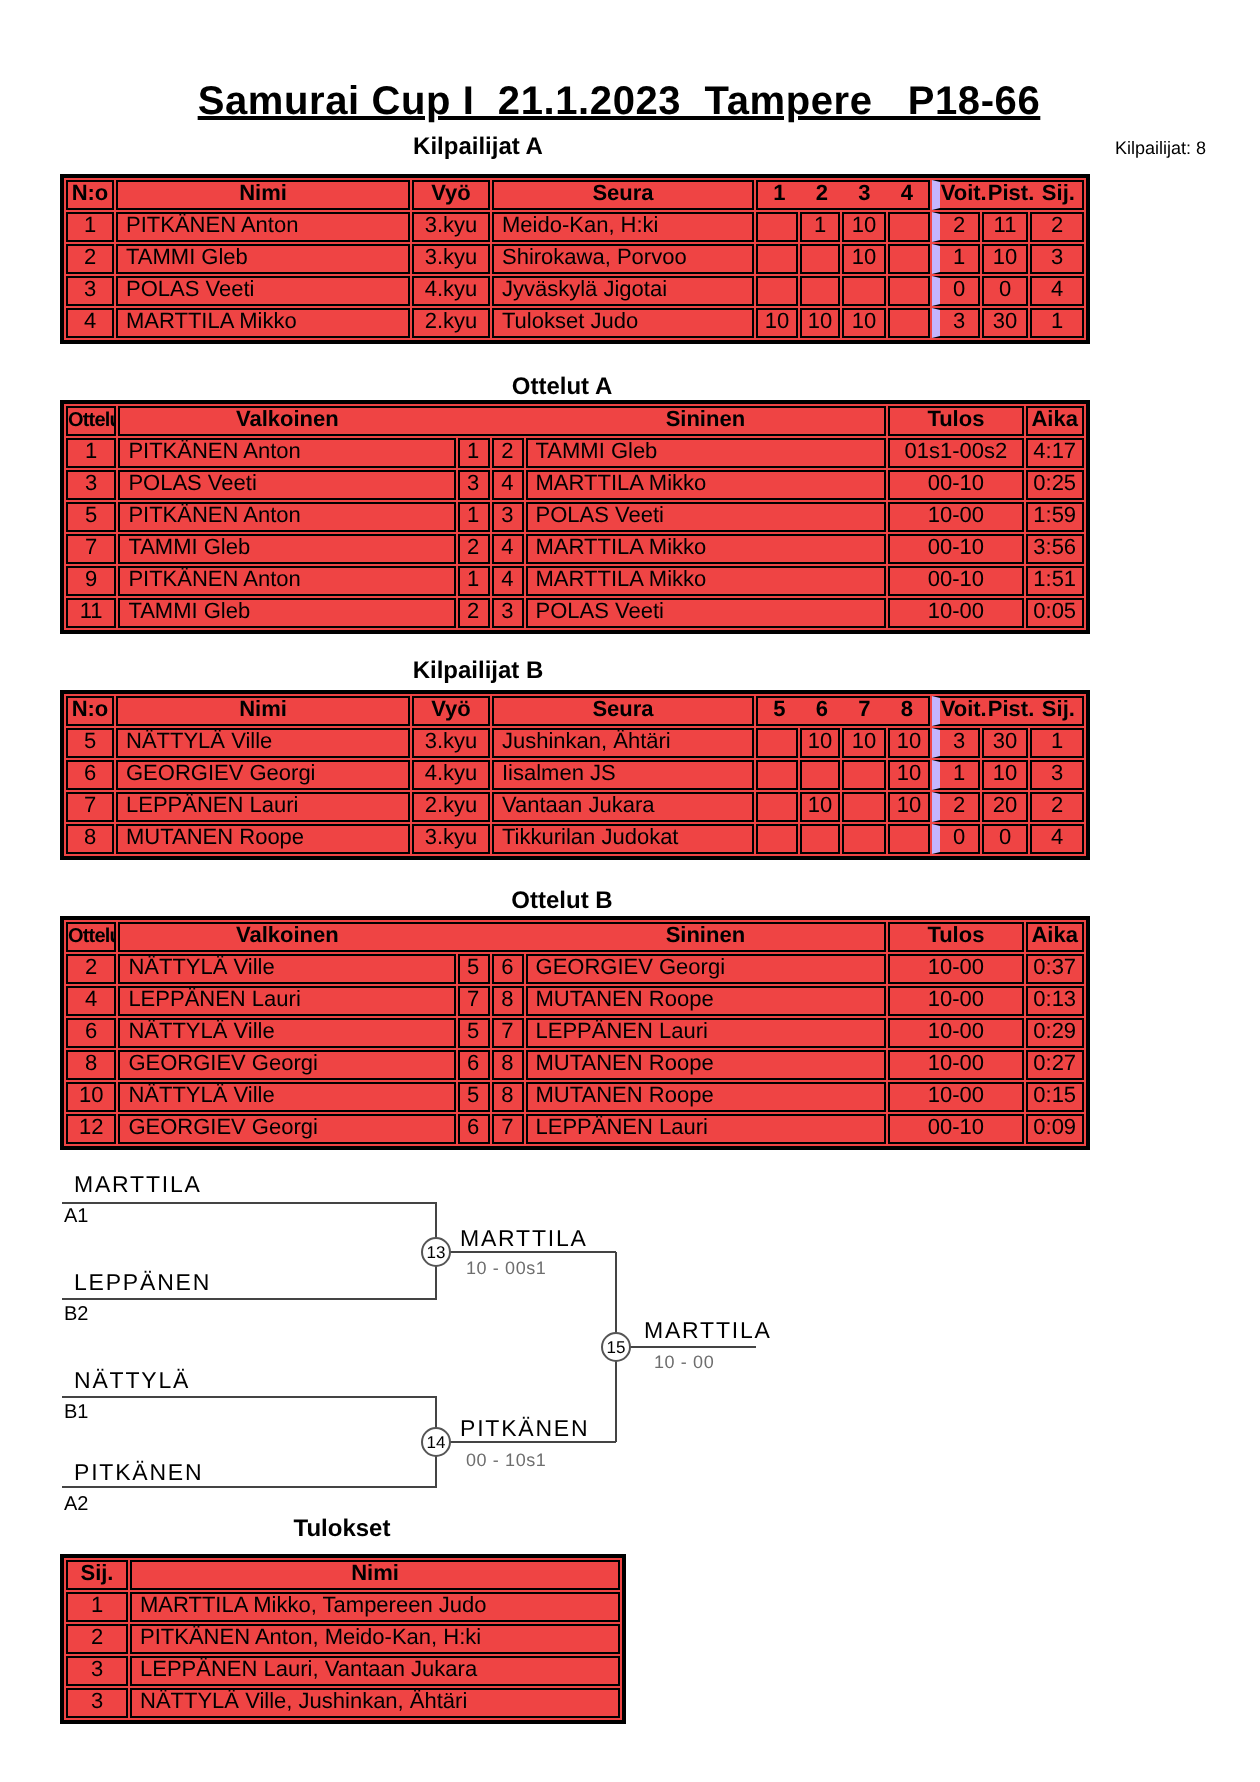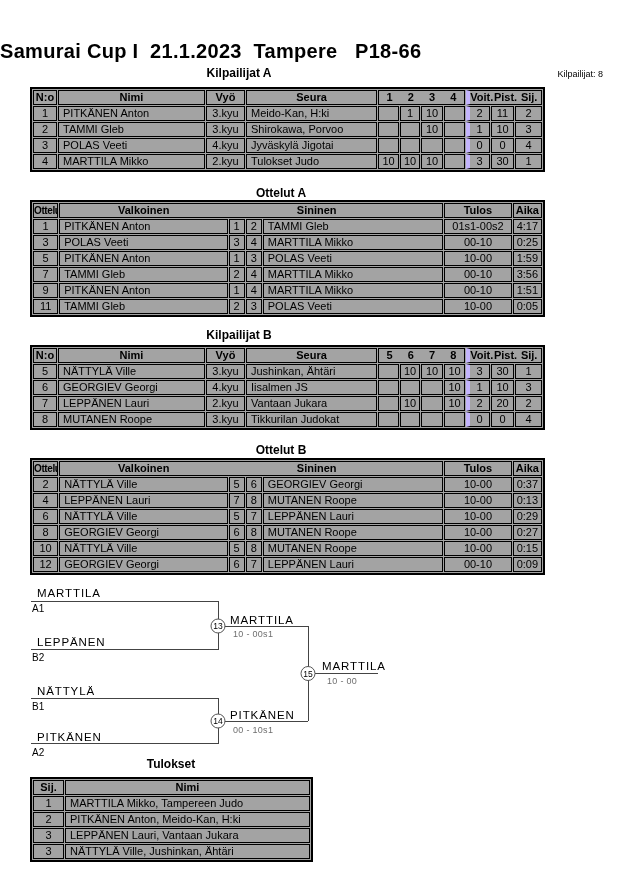--- a/index.html
+++ b/index.html
@@ -1,54 +1,54 @@
 <!DOCTYPE html>
 <html><head>
 <meta charset="utf-8">
 <style>
   html,body{margin:0;padding:0}
   body{
     width:630px;height:891px;position:relative;background:#fff;color:#000;
     font-family:"Liberation Sans","DejaVu Sans",sans-serif;overflow:hidden;
   }
   .page-title{
-    position:absolute;top:40px;left:0;width:619px;
-    font-size:20px;font-weight:bold;white-space:pre;letter-spacing:.3px;
+    position:absolute;top:40px;left:0;width:619px;text-align:center;
+    font-size:20px;font-weight:bold;white-space:pre;letter-spacing:.3px;text-decoration:underline;
   }
   .count-label{position:absolute;top:69px;right:27px;font-size:9px;}
   .sect-title{position:absolute;font-size:12px;font-weight:bold;text-align:center;}
   #t-pool-a{top:66px;left:0;width:478px}
   #t-matches-a{top:186px;left:0;width:562px}
   #t-pool-b{top:328px;left:0;width:478px}
   #t-matches-b{top:443px;left:0;width:562px}
   #t-results{top:757px;left:0;width:342px}
 
   table.grid{
     position:absolute;left:30px;border-collapse:separate;border-spacing:1px;
-    table-layout:fixed;border:2px solid #000;background:#a3a3a3;
+    table-layout:fixed;border:2px solid #000;background:#ef4444;
   }
   table.pool,table.matches{width:515px}
   table.results{width:283px}
   #pool-a{top:87px}
   #matches-a{top:200px}
   #pool-b{top:345px}
   #matches-b{top:458px}
   #results{top:777px}
   .grid th,.grid td{
     box-sizing:border-box;border:1px solid #000;height:15px;padding:0;
     font-size:11px;line-height:13px;text-align:center;vertical-align:middle;
     overflow:hidden;white-space:nowrap;
   }
   .grid th{font-weight:bold}
   .grid th.small{font-size:10px;letter-spacing:-.4px}
   .grid .al{text-align:left;padding-left:4px}
   .grid .thick-l{border-left:4px solid #c4b5fd}
   .hgrp{display:flex;width:100%}
   .hgrp span{flex:1;text-align:center}
-  .hgrp2{display:flex;width:100%;justify-content:flex-start}
+  .hgrp2{display:flex;width:100%;justify-content:space-between}
   .hgrp2 .w-white{width:167px;text-align:center}
   .hgrp2 .w-blue{width:179px;text-align:center}
 
   .bracket{position:absolute;left:0;top:580px;width:630px;height:178px;}
   .bracket svg{position:absolute;left:0;top:0}
   .b-name{position:absolute;font-size:11.5px;letter-spacing:.9px;white-space:pre}
   .b-seed{position:absolute;font-size:10px}
   .b-score{position:absolute;font-size:9px;color:#6e6e6e;letter-spacing:.3px}
   .p-t1n{left:37px;top:7px}   .p-t1s{left:32px;top:23px}
   .p-t2n{left:37px;top:56px}  .p-t2s{left:32px;top:72px}

